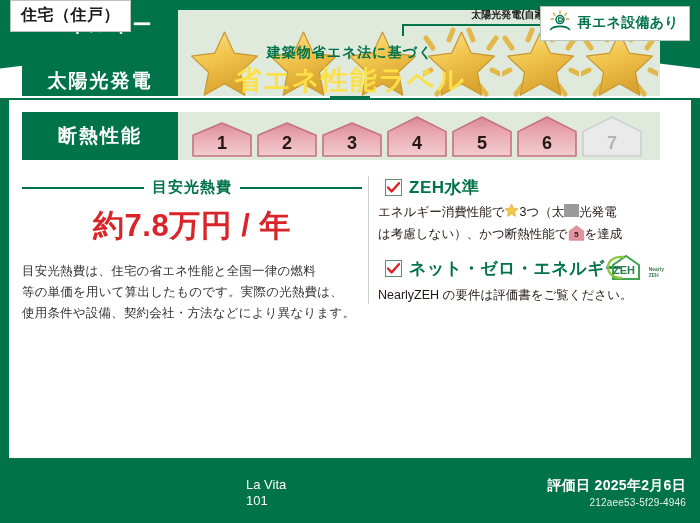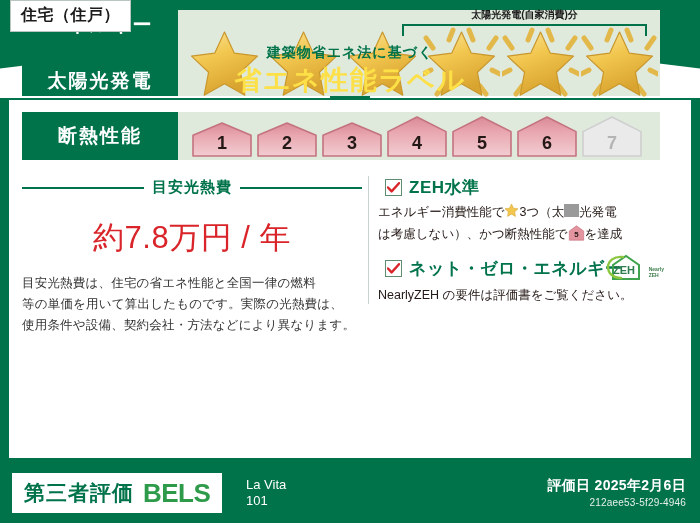--- a/index.html
+++ b/index.html
@@ -104,22 +104,22 @@
     text-align:center; font-size:18px; font-weight:bold; color:#231815;
   }
   .house.off .num { color:#b4b4b4; }
 
   
   .cost-block { position:absolute; left:22px; top:178px; width:340px; }
   .cost-head { display:flex; align-items:center; justify-content:center; gap:8px; }
   .cost-head .rule { flex:1; height:2px; background:#00734a; }
   .cost-head .ttl { font-size:15px; font-weight:bold; color:#00734a; letter-spacing:1px; }
   .cost-value {
-    margin-top:20px; text-align:center;
-    font-size:31px; font-weight:normal; color:#d9252a; letter-spacing:0.5px;
+    margin-top:8px; text-align:center;
+    font-size:31px; font-weight:bold; color:#d9252a; letter-spacing:0.5px;
   }
   .cost-note {
     margin-top:14px; font-size:12.5px; color:#333333; line-height:21px; letter-spacing:0.2px;
   }
 
   
   .zeh-block { position:absolute; left:378px; top:176px; width:292px; }
   .zeh-divider { position:absolute; left:368px; top:176px; width:1px; height:128px; background:#c7d3cc; }
   .zeh-item { margin-bottom:4px; }
   .zeh-head { display:flex; align-items:center; gap:7px;padding-left:7px; }
@@ -161,20 +161,37 @@
 
 <div class="label-root">
 
   <div class="top-band">
     <div class="wedge-left"></div>
     <div class="wedge-right"></div>
   </div>
 
   <div class="house-type">住宅（住戸）</div>
 
+  <div class="renew-badge">
+    <span>
+      <svg width="24" height="22" viewBox="0 0 24 22">
+        <g stroke="#c8a33c" stroke-width="1.4" stroke-linecap="round">
+          <line x1="12" y1="1" x2="12" y2="3.4"></line>
+          <line x1="5.6" y1="3.2" x2="7" y2="5.1"></line>
+          <line x1="18.4" y1="3.2" x2="17" y2="5.1"></line>
+          <line x1="3.2" y1="9" x2="5.4" y2="9"></line>
+          <line x1="20.8" y1="9" x2="18.6" y2="9"></line>
+        </g>
+        <circle cx="12" cy="9.6" r="4" fill="none" stroke="#00734a" stroke-width="1.5"></circle>
+        <path d="M10.6 7.9h2.2a1.7 1.7 0 0 1 0 3.4h-2.2z" fill="none" stroke="#00734a" stroke-width="1.2"></path>
+        <path d="M2.5 19.5c3.5-4.2 15.5-4.2 19 0" fill="none" stroke="#00734a" stroke-width="1.6" stroke-linecap="round"></path>
+      </svg>
+    </span>
+    <span class="txt">再エネ設備あり</span>
+  </div>
 
   <div class="title-sub">建築物省エネ法に基づく</div>
   <div class="title-main">省エネ性能ラベル</div>
 
   <div class="body-panel"></div>
 
   <div class="perf-row" id="row-energy">
     <div class="perf-label">
       <span>エネルギー</span>
       <span>太陽光発電</span>
@@ -440,24 +457,20 @@
           <span>Nearly</span><br>
           <span>ZEH</span>
         </span>
       </div>
       <div class="zeh-desc" style="margin-top:5px;">NearlyZEH の要件は評価書をご覧ください。</div>
     </div>
 
   </div>
 
   <div class="footer">
-    <div class="bels-chip">
-      <span class="jp">第三者評価</span>
-      <span class="bels">BELS</span>
-    </div>
     <div class="bldg-name">
       <div>La Vita</div>
       <div>101</div>
     </div>
     <div class="eval-date">評価日 2025年2月6日</div>
     <div class="eval-id">212aee53-5f29-4946</div>
   </div>
 
 </div>
 

